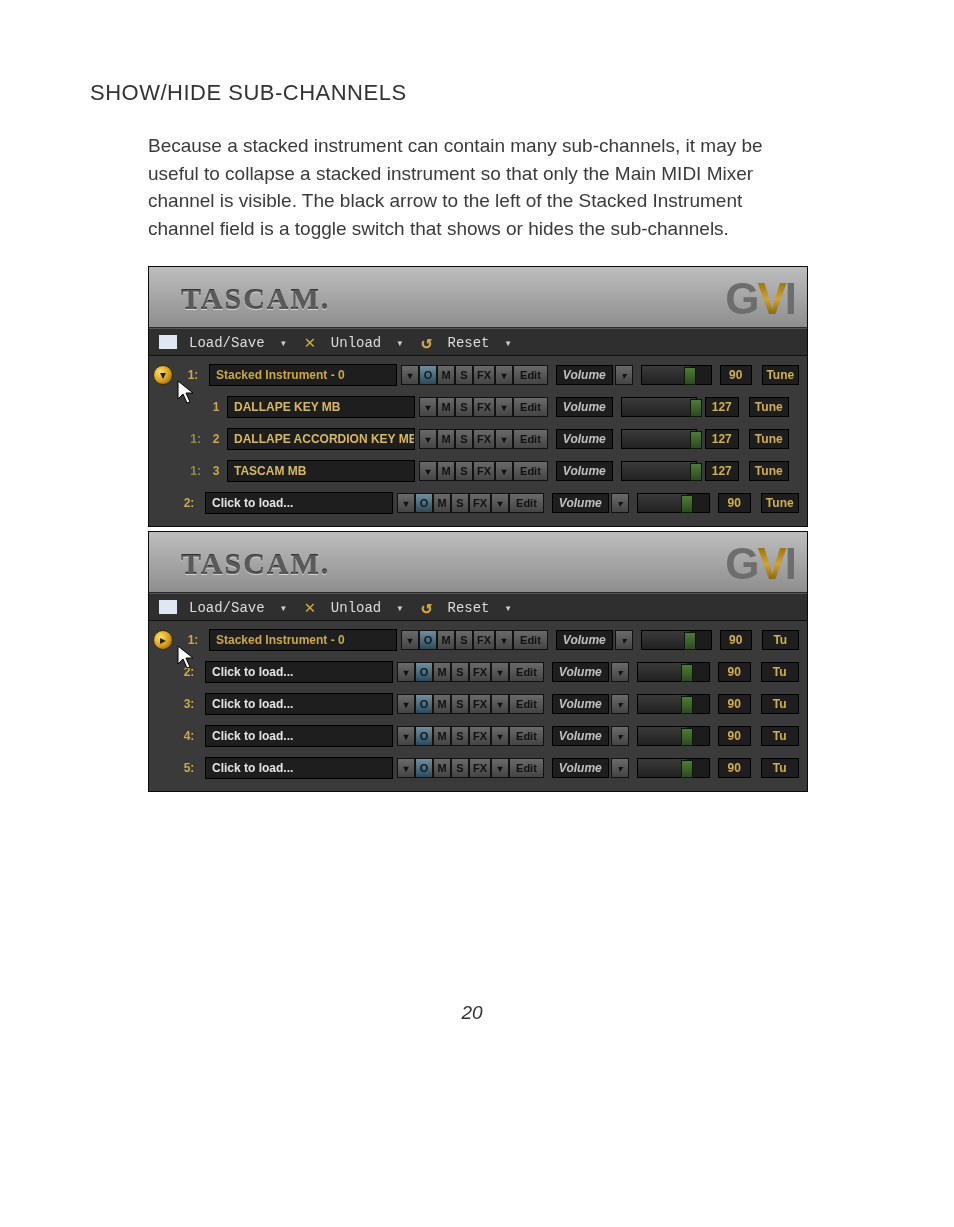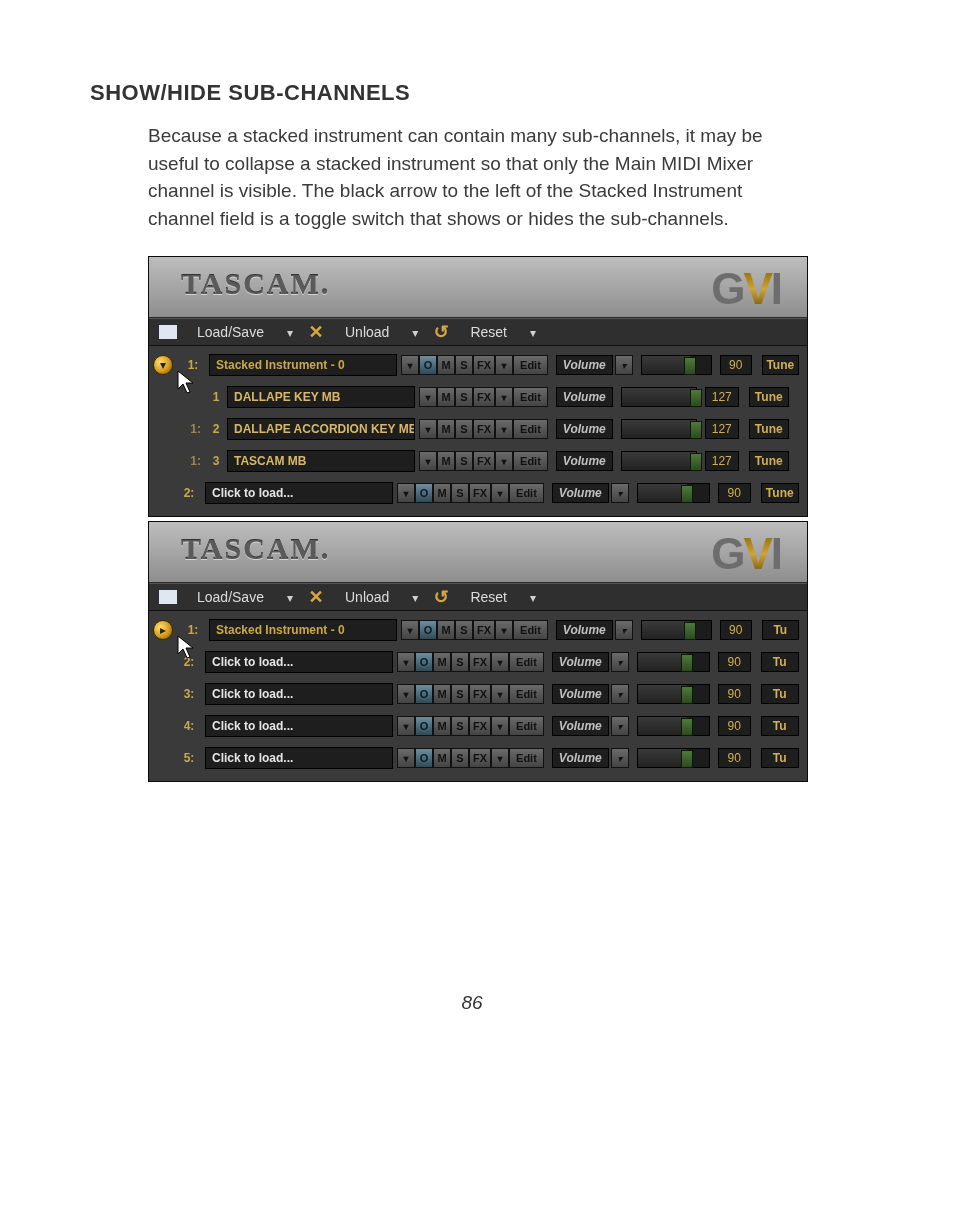--- a/index.html
+++ b/index.html
@@ -1,33 +1,33 @@
 <!DOCTYPE html>
 <html><head>
 <meta charset="utf-8">
 <style>
   * { box-sizing: border-box; margin: 0; padding: 0; }
   html, body { width: 954px; background: #fff; font-family: "Segoe UI", "Myriad Pro", Arial, sans-serif; color: #333; }
   .page { padding: 80px 100px 40px 90px; }
-  h2.section-title { font-size: 22px; font-weight: 700; color: #333; letter-spacing: 0.5px; margin-bottom: 16px; }
+  h2.section-title { font-size: 22px; font-weight: 400; color: #333; letter-spacing: 0.5px; margin-bottom: 26px; }
   p.body { font-size: 19px; line-height: 1.45; color: #3a3a3a; margin: 0 0 24px 58px; max-width: 660px; }
   .fig-wrap { margin: 0 0 26px 58px; display: flex; flex-direction: column; gap: 4px; }
   .app-panel { width: 660px; background: #444; border: 1px solid #0b0b0b; box-shadow: inset 0 0 0 1px #555; }
-  .panel-header { display: flex; justify-content: space-between; padding: 10px 24px 6px 32px; background: linear-gradient(#bdbdbd,#8e8e8e); border-bottom: 1px solid #2b2b2b; }
+  .panel-header { display: flex; align-items: center; justify-content: space-between; padding: 10px 10px 6px 32px; background: linear-gradient(#bdbdbd,#8e8e8e); border-bottom: 1px solid #2b2b2b; }
   .brand-tascam { font-family: "Times New Roman", serif; font-weight: 700; letter-spacing: 2px; font-size: 30px; color: #5a5a5a; text-shadow: 0 1px 0 #d4d4d4, 0 -1px 0 #333; }
   .brand-gvi { font-family: Arial, sans-serif; font-weight: 900; font-size: 42px; line-height: 1; color: #6d6d6d; display: flex; align-items: center; gap: -4px; }
   .brand-gvi .g { font-size: 44px;}
   .brand-gvi .v { color:#d7a63f; background: linear-gradient(#876400,#cfa438,#6a4e00); -webkit-background-clip: text; background-clip: text; color: transparent; font-size:44px; margin: 0 -2px; }
   .brand-gvi .i { font-size:44px;}
   .toolbar { display:flex; align-items:center; gap: 14px; padding: 4px 10px; background: #2f2f2f; border-top:1px solid #555; border-bottom:1px solid #111; color:#dcdcdc; font-size:14px; }
   .tool-icn { width:18px; height:18px; display:inline-flex; align-items:center; justify-content:center; }
   .disk-icn { width:18px; height:14px; background:#dfe8f2; display:block; position:relative; }
   .close-x { color:#d7a63f; font-weight:900; font-size:18px; }
   .reset-icn { color:#d7a63f; font-weight:700; font-size:18px; }
-  .tool-item { display:flex; align-items:center; gap:20px; }
+  .tool-item { display:flex; align-items:flex-end; gap:12px;font-family:Liberation Mono, monospace; }
   .tool-caret::after { content: "▾"; font-size:12px; color:#cfcfcf; margin-left:3px; }
   .channels { padding: 6px 8px 10px 8px; display:flex; flex-direction:column; gap:6px; background:#3a3a3a; }
   .row { display:flex; align-items:center; gap:4px; height:26px; font-size:12px; color:#c9c9c9; }
   .expand-dot { width:20px; height:20px; border-radius:50%; background: radial-gradient(circle at 35% 35%, #ffe26b, #d59a1f 55%, #6b4b00); border:1px solid #3a2c00; display:flex; align-items:center; justify-content:center; font-size:12px; color:#222; flex-shrink:0; margin-left:-4px; }
   .cursor-svg { position:relative; width:0; height:0; }
   .cursor-svg svg { position:absolute; left:-2px; top:4px; }
   .row-idx { width:24px; text-align:center; color:#b0a060; flex-shrink:0; }
   .name-field { flex: 0 0 188px; height:22px; background:#1e1e1e; border:1px solid #000; padding:0 6px; display:flex; align-items:center; color:#caa84a; font-weight:600; overflow:hidden; white-space:nowrap; }
   .name-field.sub { color:#d7b865; }
   .name-field.empty { color:#e5e5e5; font-style: normal; }
@@ -36,21 +36,21 @@
   .mini.dd::after { content:"▾"; font-size:10px; }
   .mini.pwr { background: linear-gradient(#6f8ea0,#2f4a58); color:#0b1a22; min-width:18px;}
   .mini.edit { padding: 0 6px; }
   .vol-wrap { display:flex; align-items:center; gap:2px; margin-left:4px;font-style:italic;}
   .vol-lbl { background:#1e1e1e; border:1px solid #000; height:20px; padding:0 6px; display:flex; align-items:center; color:#c0c0c0; font-weight:600;}
   .vol-dd { height:20px; width:18px; background: linear-gradient(#6a6a6a,#444); border:1px solid #111; display:flex; align-items:center; justify-content:center;}
   .vol-dd::after{content:"▾"; font-size:10px; color:#111;}
   .slider { position:relative; width:76px; height:20px; background:#1c1c1c; border:1px solid #000; margin-left:4px;}
   .slider-fill { position:absolute; left:0; top:0; bottom:0; background: linear-gradient(#3a3a3a,#222); }
   .slider-knob { position:absolute; top:1px; width:12px; height:18px; background: linear-gradient(#4f7a3b,#2d4a20); border:1px solid #0b1a06; }
-  .val-box { height:20px; width:34px; background:#1e1e1e; border:1px solid #000; color:#d0b050; display:flex; align-items:center; justify-content:center; font-weight:400; margin-left:4px;}
+  .val-box { height:20px; width:34px; background:#1e1e1e; border:1px solid #000; color:#d0b050; display:flex; align-items:center; justify-content:center; font-weight:700; margin-left:4px;}
   .tune-box { height:20px; width:40px; background:#1e1e1e; border:1px solid #000; color:#d0b050; display:flex; align-items:center; justify-content:center; font-weight:700; margin-left:6px;}
   .sub-prefix { width:28px; text-align:right; color:#9a8a4a; font-weight:700; padding-right:4px; flex-shrink:0;}
   .sub-num { width:14px; text-align:center; color:#caa84a; font-weight:700; flex-shrink:0;}
   .row.main .row-idx { color:#caa84a; font-weight:700; }
   .pagenum { text-align:center; font-style: italic; font-size:19px; margin-top: 210px; color:#333;}
 </style>
 </head>
 <body>
 
 <div class="page">
@@ -372,14 +372,14 @@
     </span>
     <span class="val-box">90</span>
     <span class="tune-box">Tu</span>
   </div>
         </div>
     </div>
 
   </div>
 
 
-  <div class="pagenum">86</div>
+  <div class="pagenum">20</div>
 </div>
 
 </body></html>

